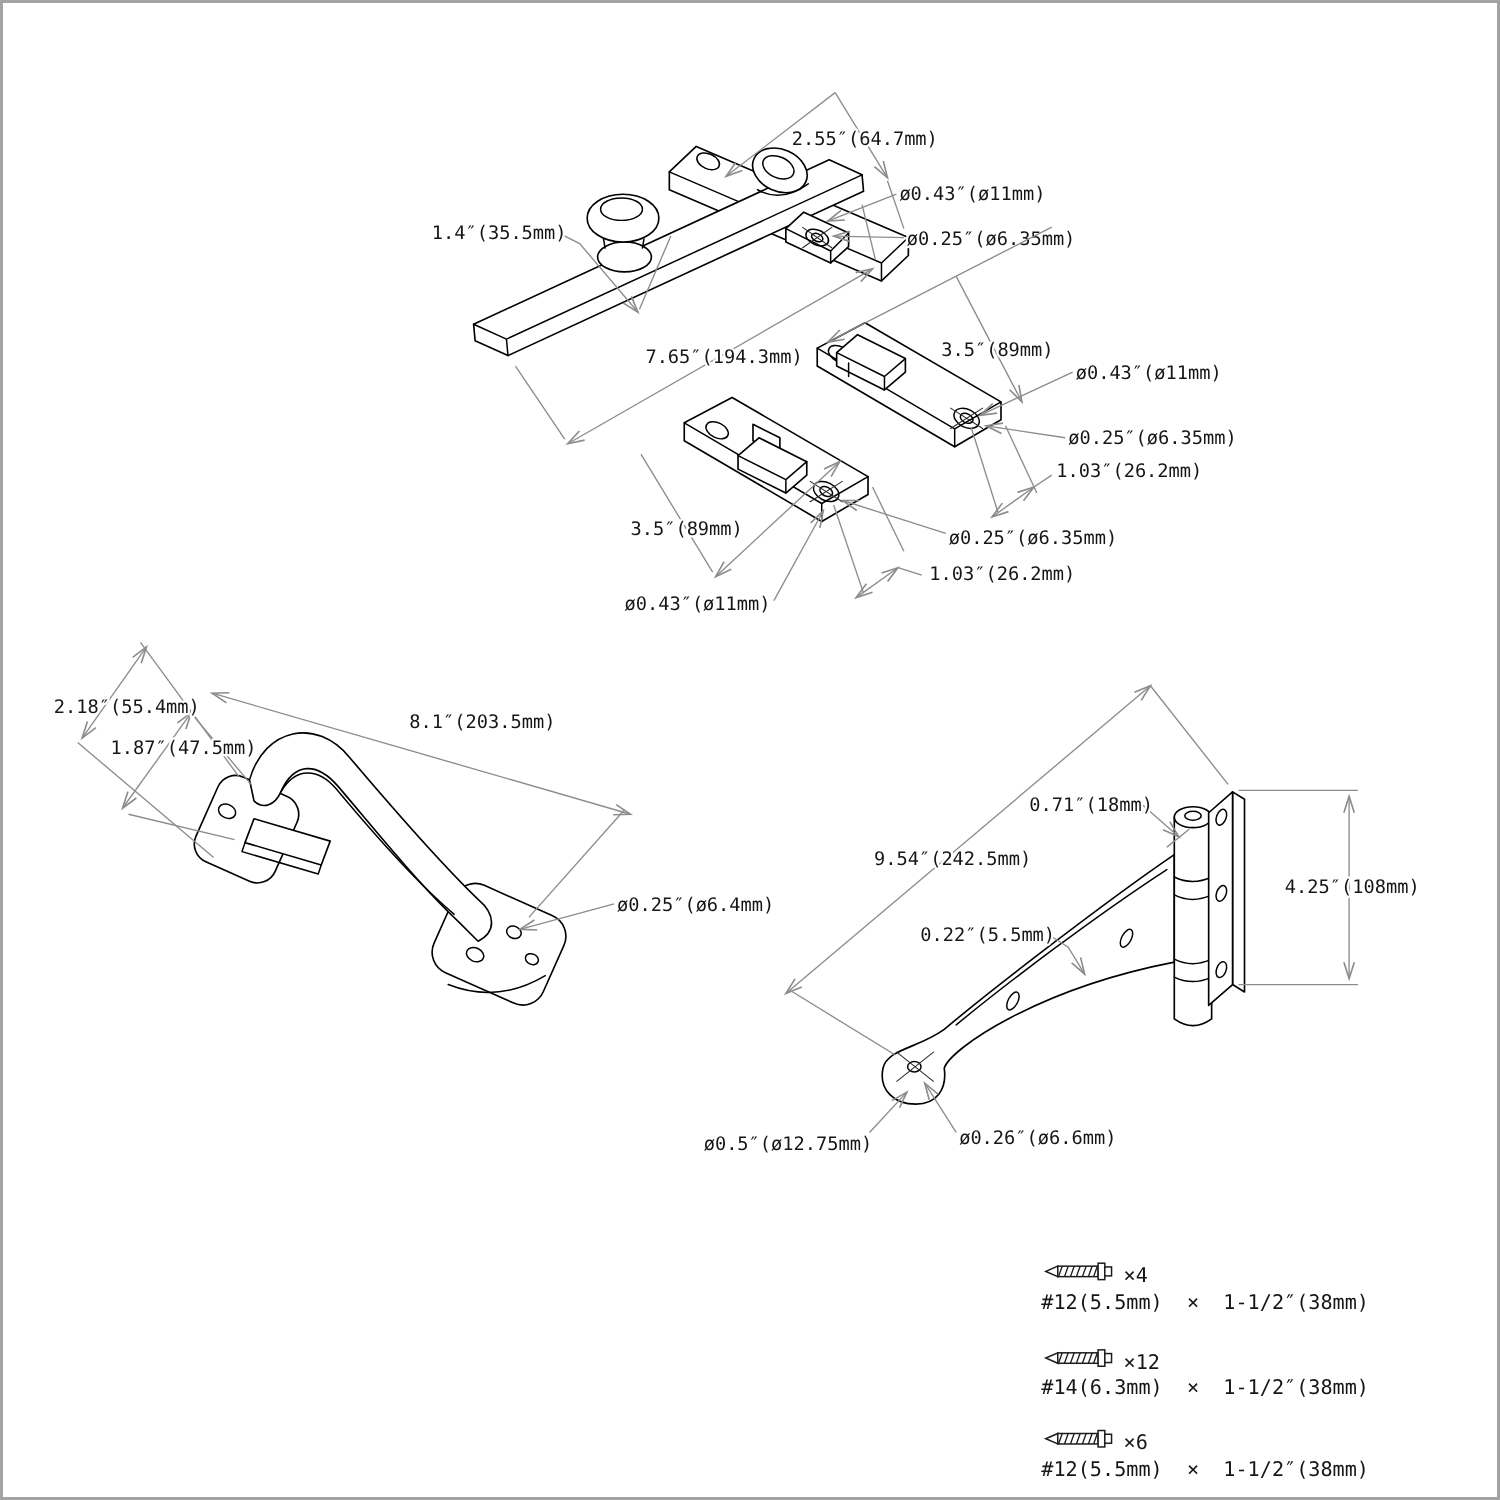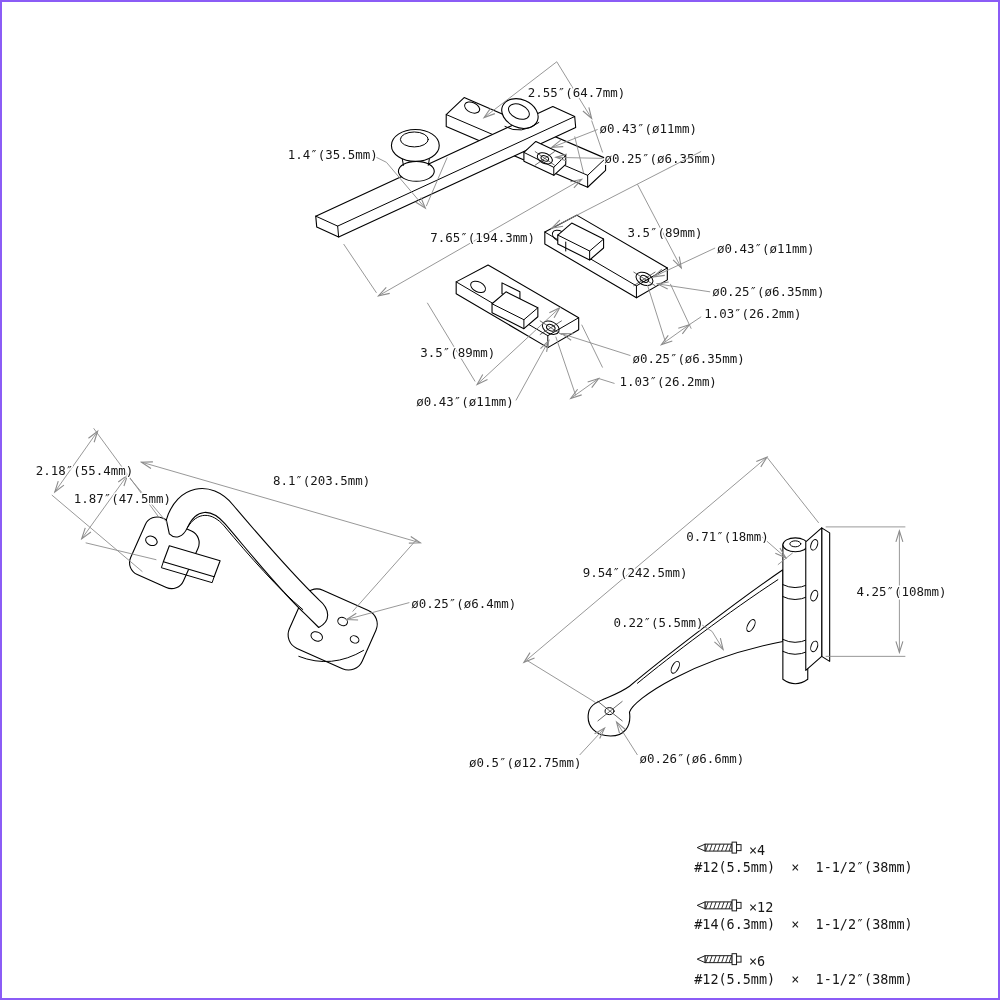--- a/index.html
+++ b/index.html
@@ -1,18 +1,18 @@
 <!DOCTYPE html>
 <html><head>
 <meta charset="utf-8">
 <style>
   html,body{margin:0;padding:0;background:#ffffff;}
   .page{
     position:relative;width:1000px;height:1000px;box-sizing:border-box;
-    border:2px solid #8b5cf6;background:#ffffff;overflow:hidden;
+    border:2px solid #a3a3a3;background:#ffffff;overflow:hidden;
     font-family:"DejaVu Sans Mono","Liberation Mono",monospace;
     text-decoration:underline;
   }
   svg{display:block;width:100%;height:100%;}
   .p   {fill:#ffffff;stroke:#000000;stroke-width:1.1;stroke-linejoin:round;}
   .pl  {fill:none;stroke:#000000;stroke-width:1;stroke-linejoin:round;stroke-linecap:round;}
   .cm  {fill:none;stroke:#2a2a2a;stroke-width:0.7;}
   .d   {fill:none;stroke:#8c8c8c;stroke-width:0.9;}
   .t   {font:12.5px "DejaVu Sans Mono","Liberation Mono",monospace;fill:#161616;
         paint-order:stroke fill;stroke:#ffffff;stroke-width:3px;stroke-linejoin:round;white-space:pre;}

